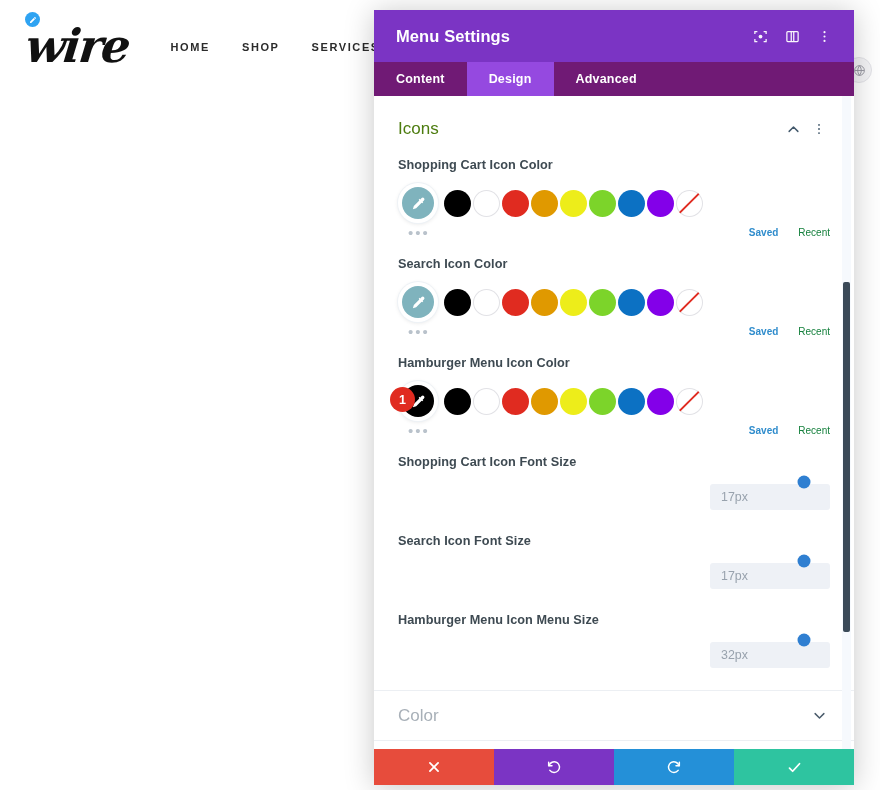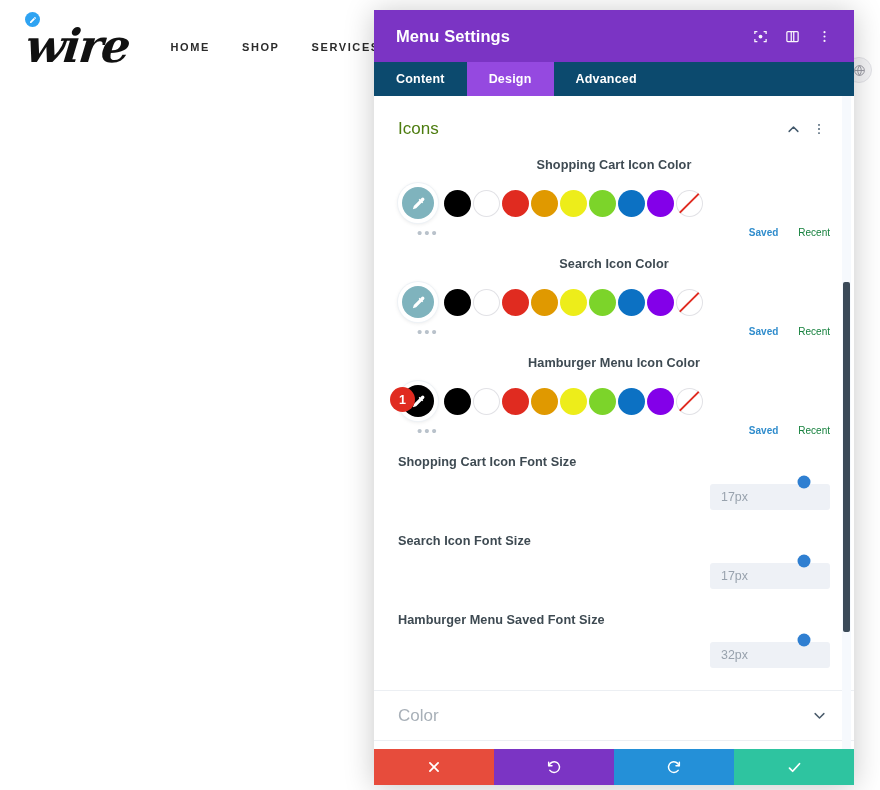--- a/index.html
+++ b/index.html
@@ -105,21 +105,21 @@
     display: flex; align-items: center; justify-content: center;
     color: #ffffff;
     cursor: pointer;
     opacity: .96;
   }
   .title-icon svg { display: block; }
 
   
   #modal-tabs {
     height: 34px;
-    background: #0c4a6e;
+    background: #701a75;
     display: flex; align-items: stretch;
     flex: none;
   }
   .tab {
     padding: 0 22px;
     display: flex; align-items: center;
     color: #ffffff;
     font-size: 12.5px;
     font-weight: 700;
     cursor: pointer;
@@ -150,21 +150,21 @@
     font-weight: 400;
   }
   .sec-icon {
     width: 26px; height: 26px;
     display: flex; align-items: center; justify-content: center;
     color: #42586b;
     cursor: pointer;
   }
   .sec-icon svg { display: block; }
 
-  .field { padding: 0 24px; margin-bottom: 3px; text-align: center; }
+  .field { padding: 0 24px; margin-bottom: 3px; }
   .field-label {
     font-size: 12.7px;
     font-weight: 700;
     color: #3e4a52;
     margin-bottom: 11px;
     letter-spacing: .05px;
   }
 
   
   .swatch-row {
@@ -536,21 +536,21 @@
           <div class="slider-track-wrap">
             <div class="slider-track">
               <div class="slider-thumb" style="left:14%"></div>
             </div>
           </div>
           <input class="slider-input" type="text" readonly="" value="17px" style="">
         </div>
       </div>
 
       <div class="slider-field" style="margin-bottom:22px">
-        <div class="field-label">Hamburger Menu Saved Font Size</div>
+        <div class="field-label">Hamburger Menu Icon Menu Size</div>
         <div class="slider-row">
           <div class="slider-track-wrap">
             <div class="slider-track">
               <div class="slider-thumb" style="left:26%"></div>
             </div>
           </div>
           <input class="slider-input" type="text" readonly="" value="32px" style="">
         </div>
       </div>
 

